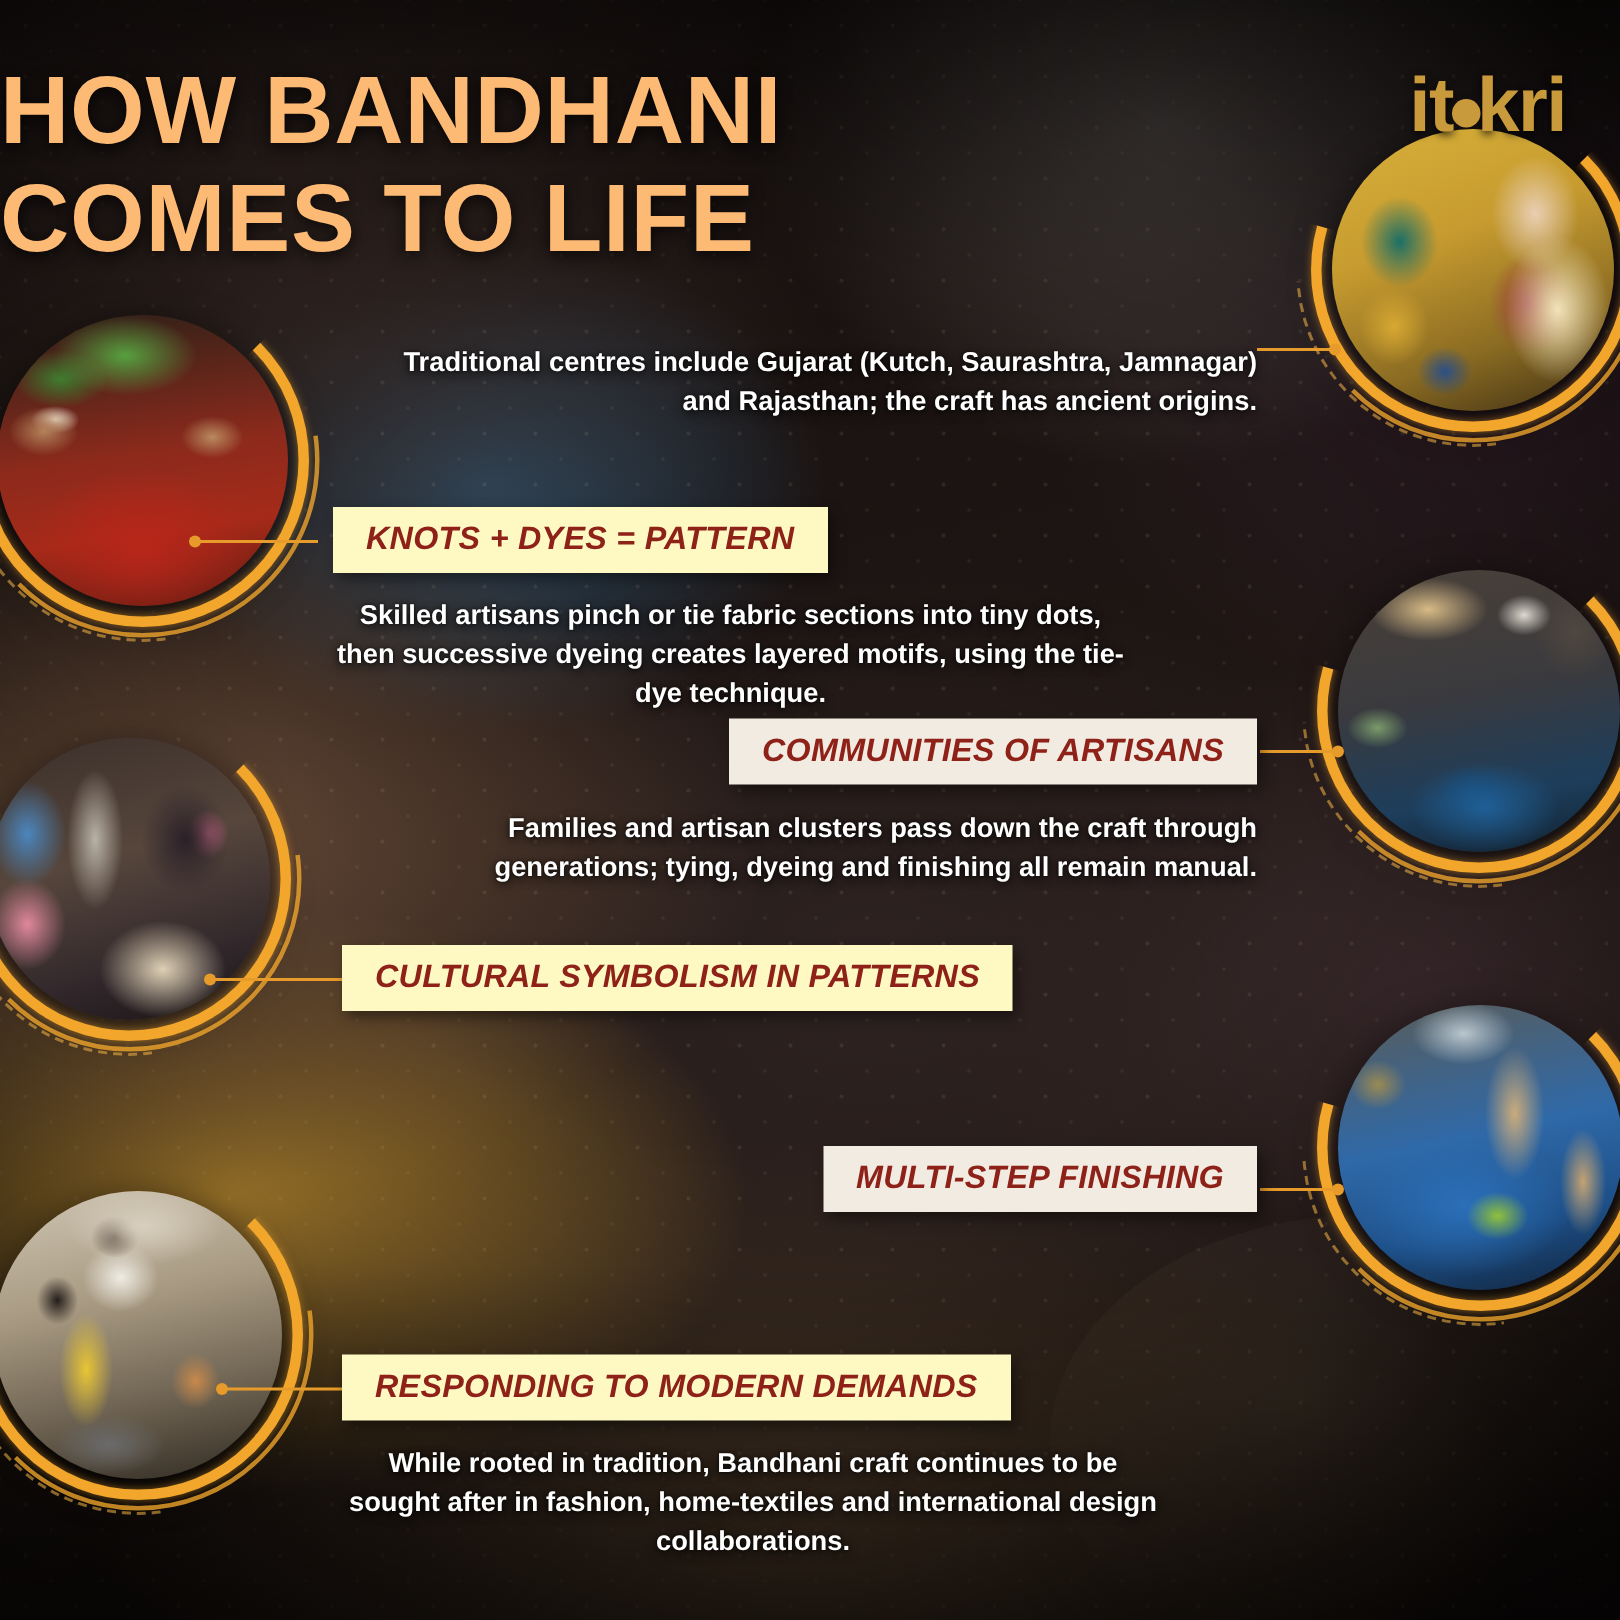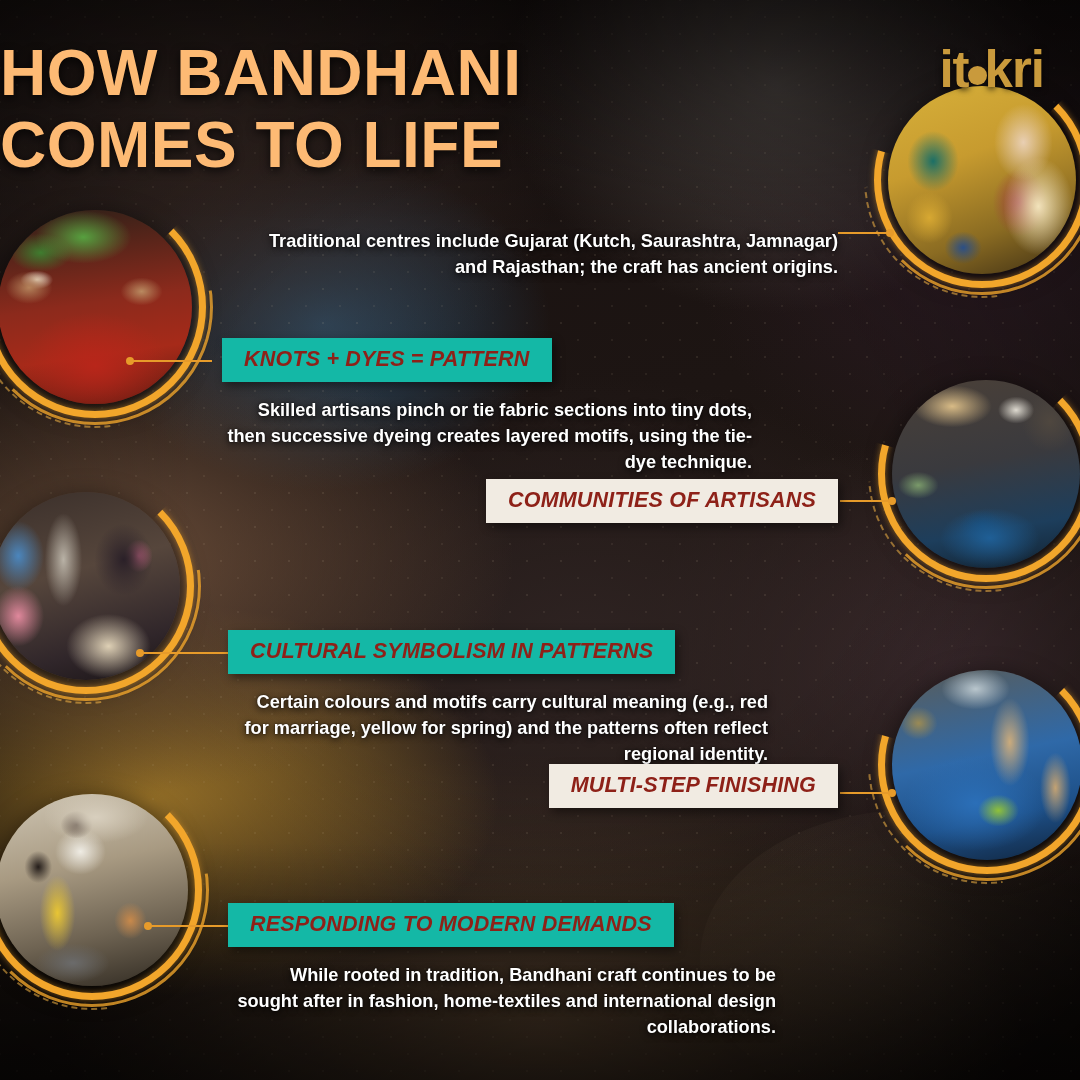--- a/index.html
+++ b/index.html
@@ -119,31 +119,31 @@
   .badge {
     display:inline-block;
     font-style:italic; font-weight:bold;
     font-size:21.5px; letter-spacing:.2px;
     padding:9px 22px 10px 22px;
     color:#8E2118;
     white-space:nowrap;
     box-shadow:3px 4px 9px rgba(0,0,0,.45);
   }
   .badge.cream { background:#F1EBE2; }
-  .badge.amber { background:#14b8a6;text-align:right; }
+  .badge.amber { background:#fef9c3;text-align:right; }
 
   .body {
     color:#ffffff;
     font-weight:bold;
     font-size:18.2px;
     line-height:1.44;
     text-shadow:0 2px 7px rgba(0,0,0,.85), 0 0 2px rgba(0,0,0,.7);
   }
   .alignR { text-align:right; }
-  .alignL { text-align:right; }
+  .alignL { text-align:center; }
 </style>
 </head>
 <body>
 
 <div id="bg">
   <div class="bgL"></div>
   <div class="bgDots"></div>
   <div class="bgSwirl"></div>
   <div class="bgVig"></div>
 </div>
@@ -273,25 +273,25 @@
   <div class="body alignR" style="margin-top:16px; margin-left:auto; width:575px;">Traditional centres include Gujarat (Kutch, Saurashtra, Jamnagar) and Rajasthan; the craft has ancient origins.</div>
 </div>
 
 <div class="sec" style="left:222px; top:338px; width:600px;">
   <div class="badge amber">KNOTS + DYES = PATTERN</div>
   <div class="body alignL" style="margin-top:15px; width:530px;">Skilled artisans pinch or tie fabric sections into tiny dots, then successive dyeing creates layered motifs, using the tie-dye technique.</div>
 </div>
 
 <div class="sec" style="right:242px; top:479px; width:600px; text-align:right;">
   <div class="badge cream">COMMUNITIES OF ARTISANS</div>
+  <div class="body alignR" style="margin-top:16px; margin-left:auto; width:600px;">Families and artisan clusters pass down the craft through generations; tying, dyeing and finishing all remain manual.</div>
 </div>
 
 <div class="sec" style="left:228px; top:630px; width:600px;">
   <div class="badge amber">CULTURAL SYMBOLISM IN PATTERNS</div>
-  <div class="body alignL" style="margin-top:15px; width:540px;">Certain colours and motifs carry cultural meaning (e.g., red for marriage, yellow for spring) and the patterns often reflect regional identity.</div>
 </div>
 
 <div class="sec" style="right:242px; top:764px; width:600px; text-align:right;">
   <div class="badge cream">MULTI-STEP FINISHING</div>
 </div>
 
 <div class="sec" style="left:228px; top:903px; width:600px;">
   <div class="badge amber">RESPONDING TO MODERN DEMANDS</div>
   <div class="body alignL" style="margin-top:15px; width:548px;">While rooted in tradition, Bandhani craft continues to be sought after in fashion, home-textiles and international design collaborations.</div>
 </div>

